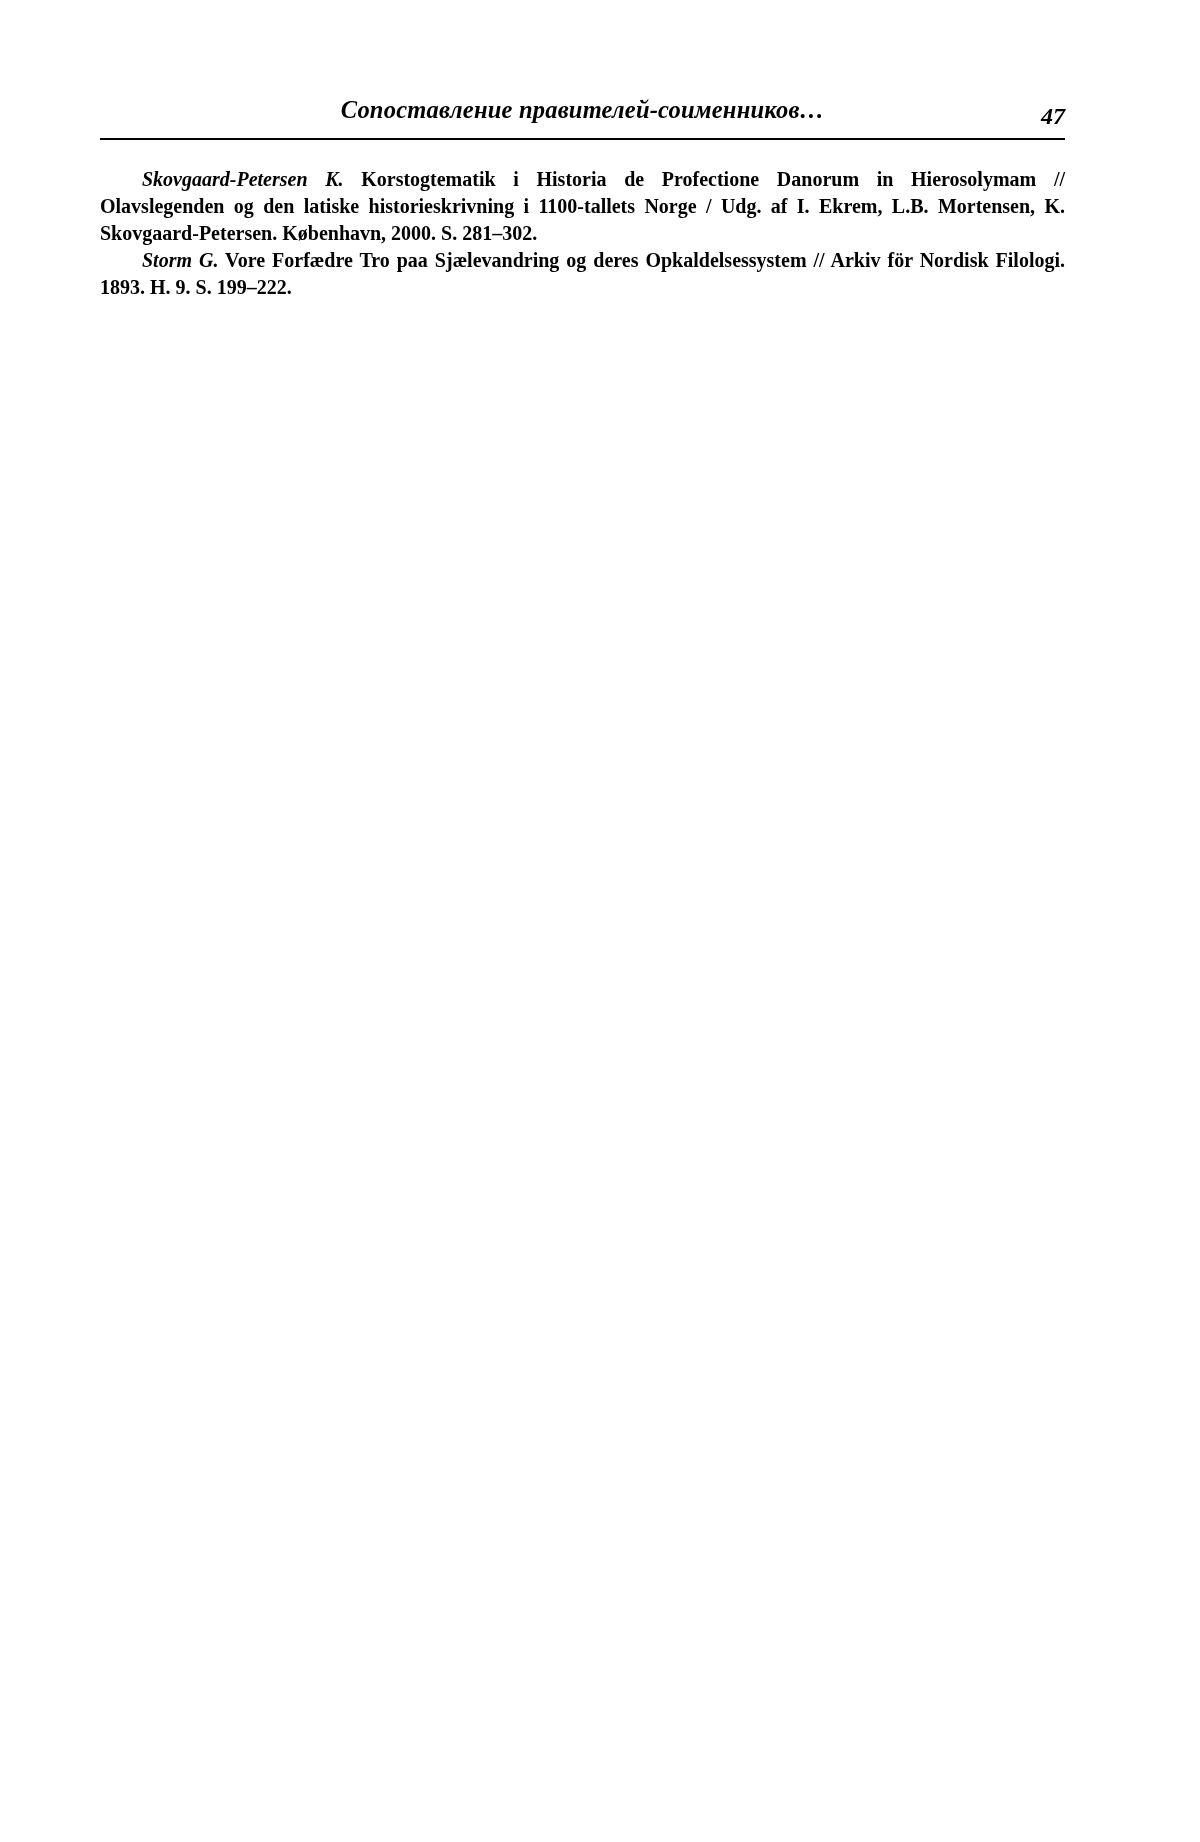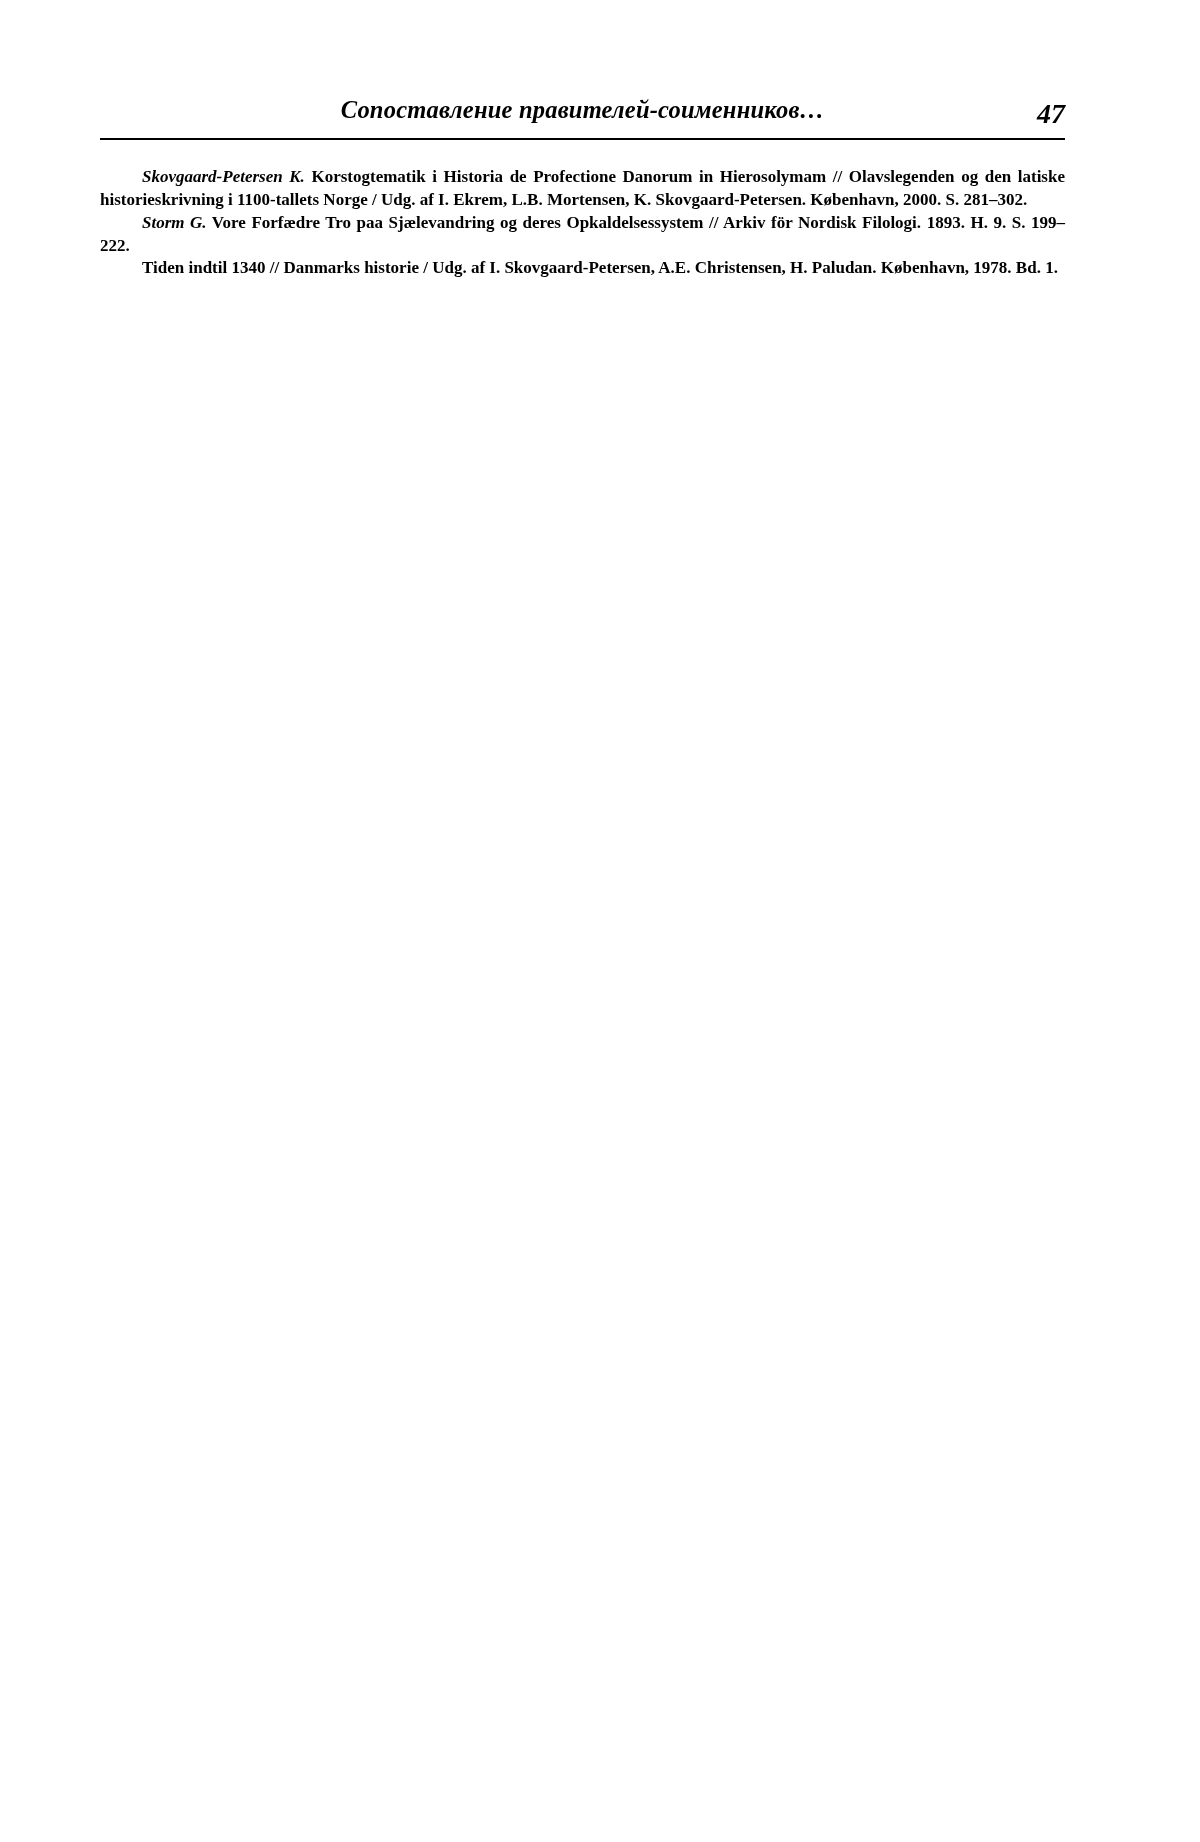--- a/index.html
+++ b/index.html
@@ -40,33 +40,33 @@
     font-style: italic;
     font-size: 24.5px;
     letter-spacing: 0.2px;
     white-space: nowrap;
   }
   .page-number {
     position: absolute;
     right: 0;
     bottom: 0;
     font-style: italic;
-    font-size: 28px;
+    font-size: 24px;
   }
   .head-rule {
     border: 0;
     border-top: 2.2px solid #000;
     margin: 8px 0 0 0;
     width: 100%;
   }
   .refs {
     margin-top: 26px;
   }
   .ref {
-    font-size: 17px;
+    font-size: 20px;
     line-height: 1.345;
     text-align: justify;
     text-justify: inter-word;
     text-indent: 42px;
     margin: 0 0 0 0;
     hyphens: manual;
   }
   .ref .au {
     font-style: italic;
   }
@@ -82,19 +82,18 @@
       <span class="page-number">47</span>
     </div>
     <hr class="head-rule">
 
     <div class="refs">
 
       <p class="ref"><span class="au">Skovgaard-Petersen K.</span><span> Korstogtematik i Historia de Profectione Danorum in Hierosolymam // Olavslegenden og den latiske historieskrivning i 1100-tallets Norge / Udg. af I. Ekrem, L.B. Mortensen, K. Skovgaard-Petersen. København, 2000. S. 281–302.</span></p>
 
       <p class="ref"><span class="au">Storm G.</span><span> Vore Forfædre Tro paa Sjælevandring og deres Opkaldelsessystem // Arkiv för Nordisk Filologi. 1893. H. 9. S. 199–222.</span></p>
 
-      <p class="ref"><span class="au"></span><span>Tiden indtil 1340 // Danmarks historie / Udg. af I. Skovgaard-Petersen, A.E. Christensen, H. Paludan. København, 1978. Bd. 1.</span></p>
 
 
 
     </div>
   </div>
 </div>
 
 </body></html>

